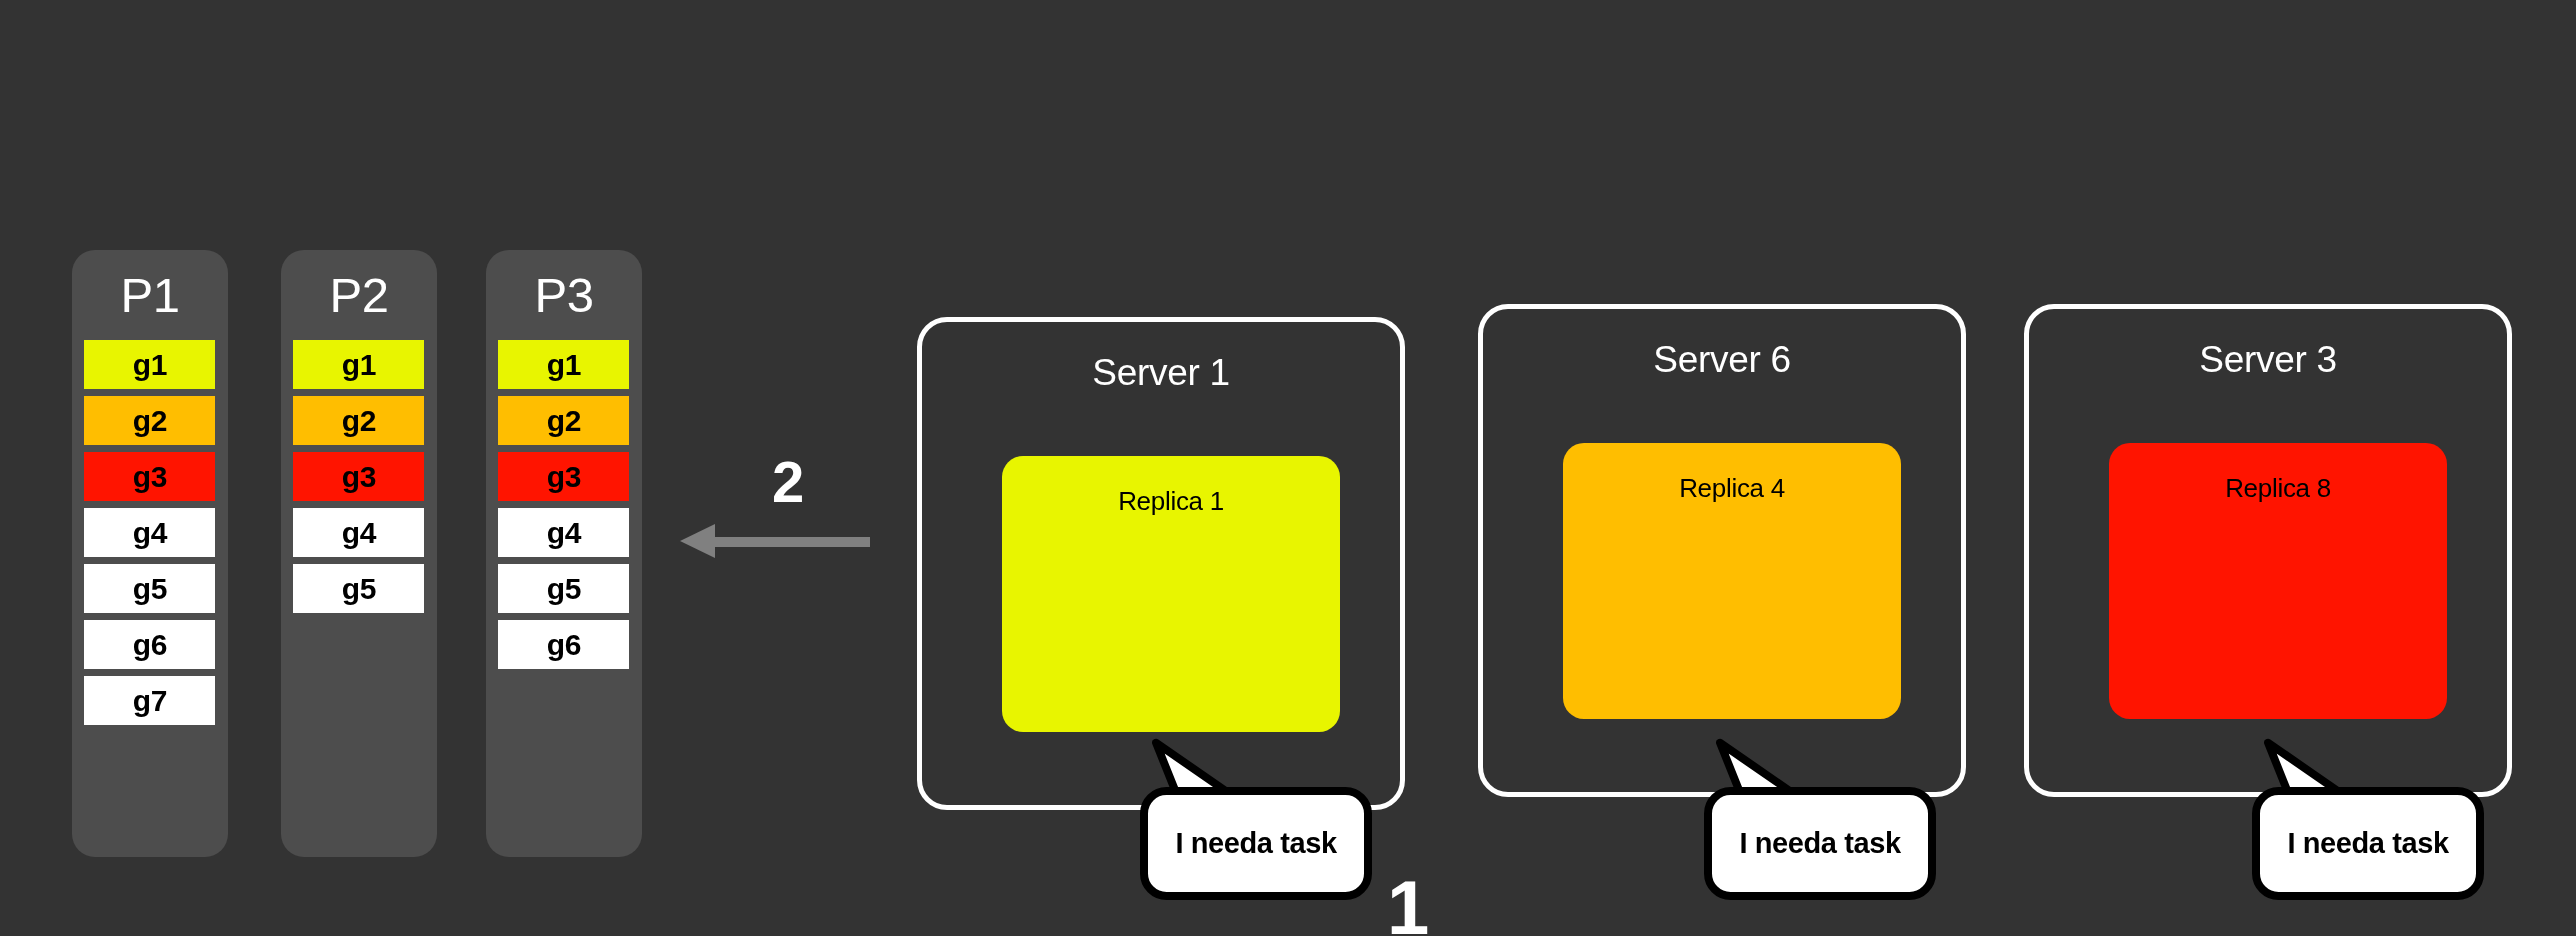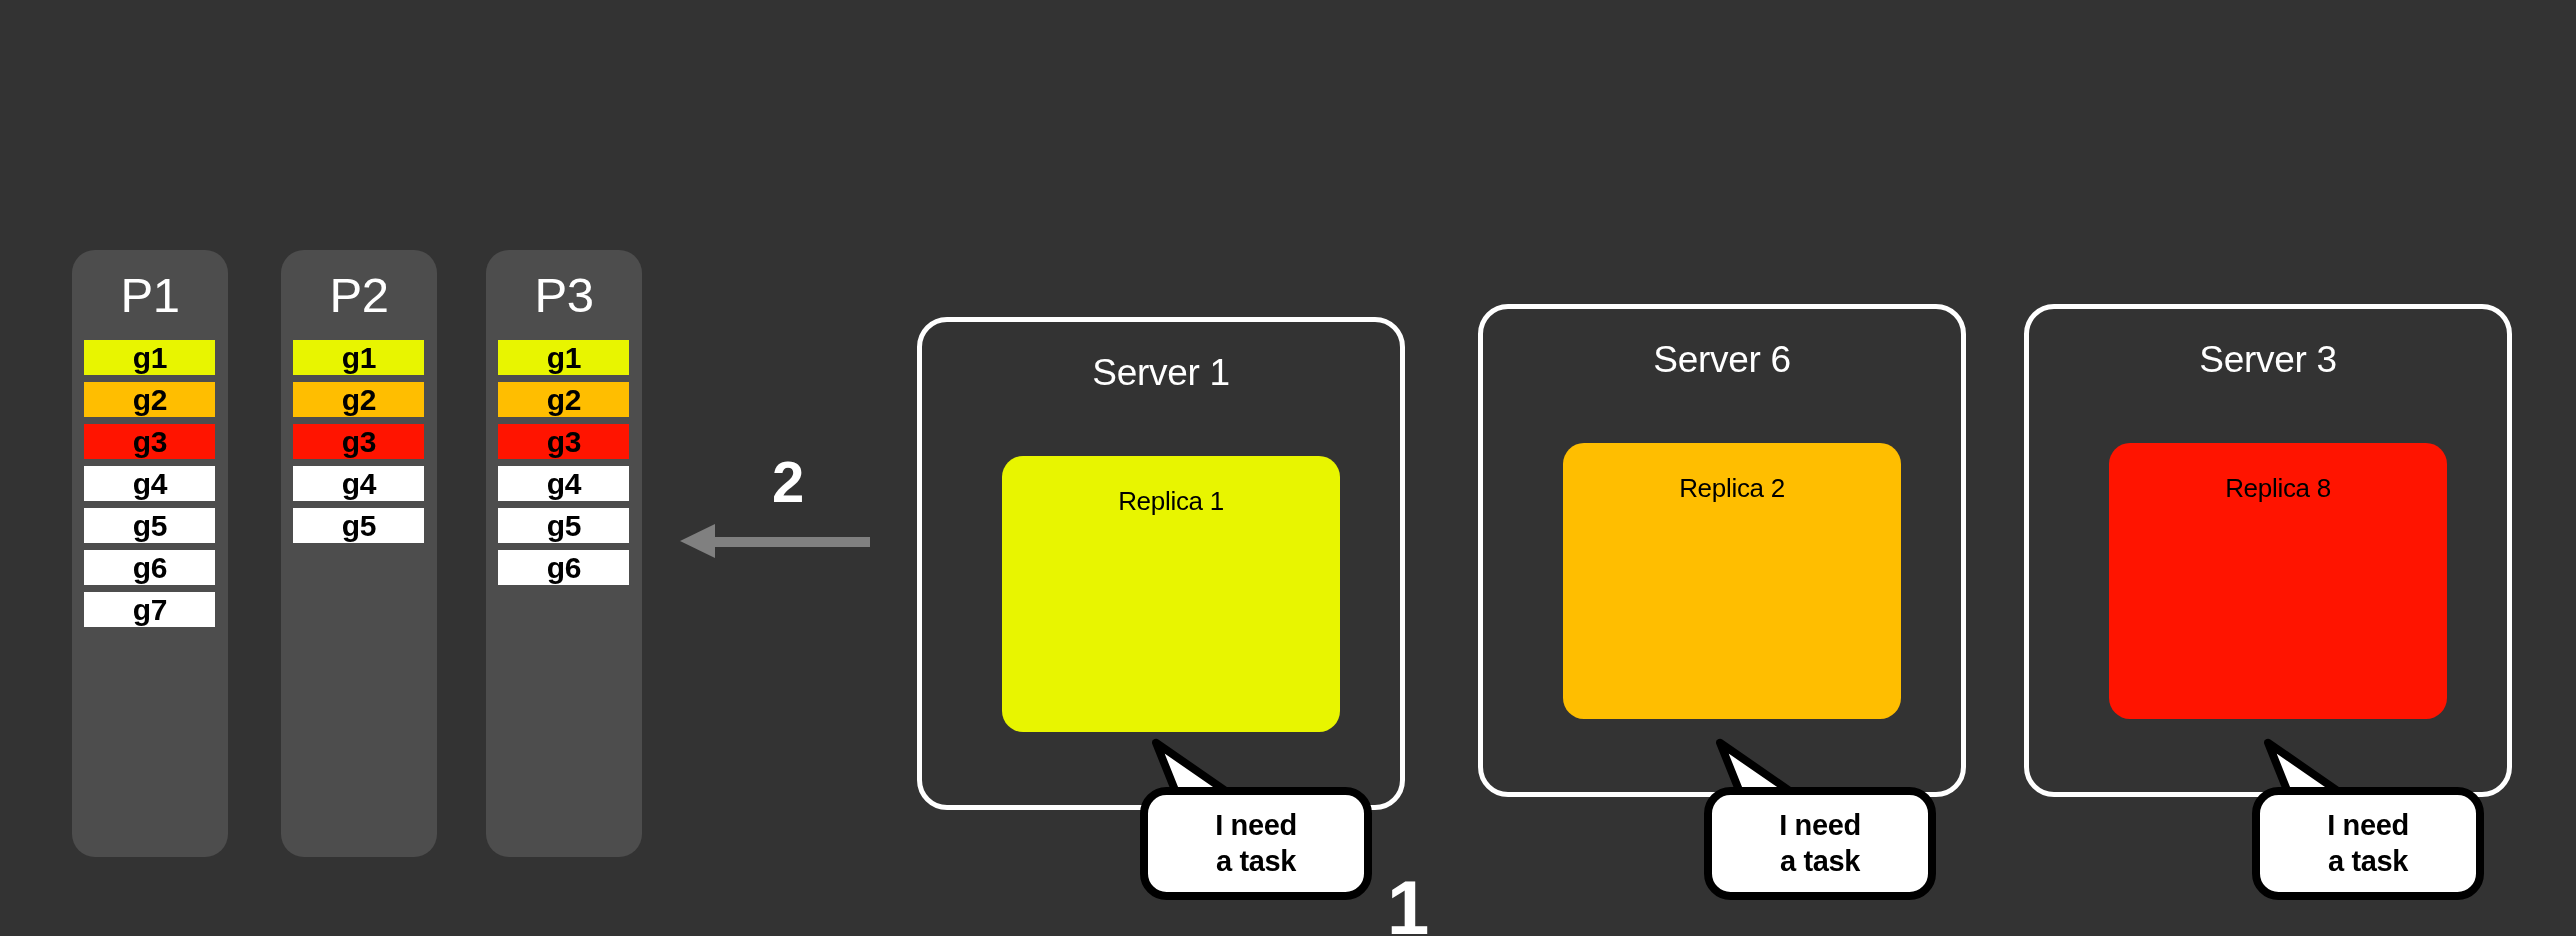--- a/index.html
+++ b/index.html
@@ -46,21 +46,21 @@
     letter-spacing: -0.4px;
     line-height: 1;
   }
   .glist {
     position: absolute;
     left: 12.4px;
     top: 90px;
     width: 131px;
   }
   .gitem {
-    height: 35px;
+    height: 49px;
     margin-bottom: 7px;
     display: flex;
     align-items: center;
     justify-content: center;
     color: #000000;
     font-size: 30px;
     font-weight: bold;
     letter-spacing: -0.4px;
   }
 
@@ -164,21 +164,21 @@
     position: absolute;
     left: 0;
     top: 46px;
     width: 232px;
     height: 113px;
     background: #FFFFFF;
     border: 8px solid #000000;
     border-radius: 26.5px;
     box-sizing: border-box;
     display: flex;
-    flex-direction: column;
+    flex-direction: row;
     align-items: center;
     justify-content: center;
   }
   .bubble-line {
     color: #000000;
     font-size: 29px;
     font-weight: bold;
     letter-spacing: -0.4px;
     line-height: 1.22;
   }
@@ -243,21 +243,21 @@
   <div class="server" id="server-0" style="left: 917px; border-color: rgb(255, 255, 255); margin-top: 13px;">
     <div class="server-title">Server 1</div>
     <div class="replica" id="replica-0" style="background: rgb(232, 245, 0);">
       <div class="replica-title">Replica 1</div>
     </div>
   </div>
 
   <div class="server" id="server-1" style="left: 1478px; border-color: rgb(255, 255, 255);">
     <div class="server-title">Server 6</div>
     <div class="replica" id="replica-1" style="background: rgb(255, 190, 0);">
-      <div class="replica-title">Replica 2</div>
+      <div class="replica-title">Replica 4</div>
     </div>
   </div>
 
   <div class="server" id="server-2" style="left: 2024px; border-color: rgb(255, 255, 255);">
     <div class="server-title">Server 3</div>
     <div class="replica" id="replica-2" style="background: rgb(255, 20, 0);">
       <div class="replica-title">Replica 8</div>
     </div>
   </div>
 

